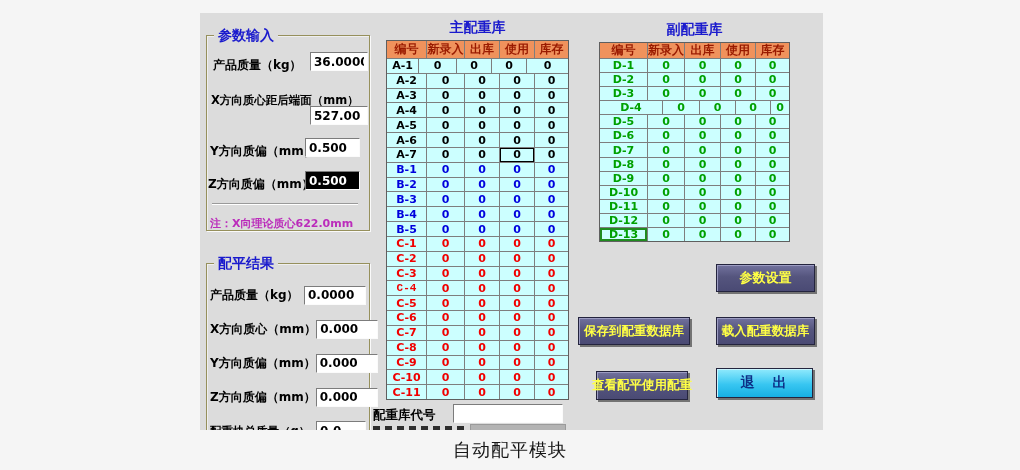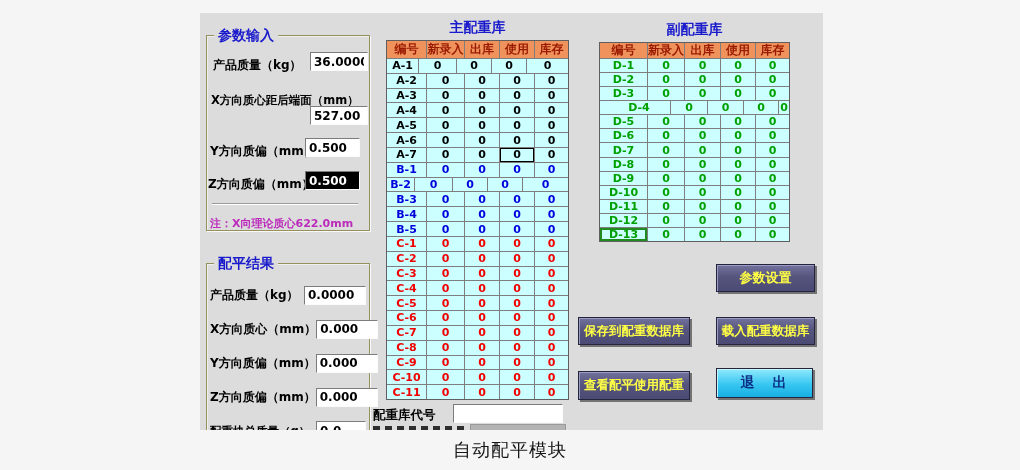--- a/index.html
+++ b/index.html
@@ -176,21 +176,21 @@
           <div class="g-cell" style="flex: 1 1 0%; color: rgb(0, 0, 0);">0</div>
         </div>
         <div class="g-row">
           <div class="g-cell" style="flex: 0 0 auto; width: 40px; color: rgb(0, 0, 221);">B-1</div>
           <div class="g-cell" style="flex: 0 0 auto; width: 38px; color: rgb(0, 0, 221);">0</div>
           <div class="g-cell" style="flex: 0 0 auto; width: 35px; color: rgb(0, 0, 221);">0</div>
           <div class="g-cell" style="flex: 0 0 auto; width: 35px; color: rgb(0, 0, 221);">0</div>
           <div class="g-cell" style="flex: 1 1 0%; color: rgb(0, 0, 221);">0</div>
         </div>
         <div class="g-row">
-          <div class="g-cell" style="flex: 0 0 auto; width: 28px; color: rgb(0, 0, 221);">B-2</div>
+          <div class="g-cell" style="flex: 0 0 auto; width: 40px; color: rgb(0, 0, 221);">B-2</div>
           <div class="g-cell" style="flex: 0 0 auto; width: 38px; color: rgb(0, 0, 221);">0</div>
           <div class="g-cell" style="flex: 0 0 auto; width: 35px; color: rgb(0, 0, 221);">0</div>
           <div class="g-cell" style="flex: 0 0 auto; width: 35px; color: rgb(0, 0, 221);">0</div>
           <div class="g-cell" style="flex: 1 1 0%; color: rgb(0, 0, 221);">0</div>
         </div>
         <div class="g-row">
           <div class="g-cell" style="flex: 0 0 auto; width: 40px; color: rgb(0, 0, 221);">B-3</div>
           <div class="g-cell" style="flex: 0 0 auto; width: 38px; color: rgb(0, 0, 221);">0</div>
           <div class="g-cell" style="flex: 0 0 auto; width: 35px; color: rgb(0, 0, 221);">0</div>
           <div class="g-cell" style="flex: 0 0 auto; width: 35px; color: rgb(0, 0, 221);">0</div>
@@ -225,21 +225,21 @@
           <div class="g-cell" style="flex: 1 1 0%; color: rgb(240, 0, 0);">0</div>
         </div>
         <div class="g-row">
           <div class="g-cell" style="flex: 0 0 auto; width: 40px; color: rgb(240, 0, 0);">C-3</div>
           <div class="g-cell" style="flex: 0 0 auto; width: 38px; color: rgb(240, 0, 0);">0</div>
           <div class="g-cell" style="flex: 0 0 auto; width: 35px; color: rgb(240, 0, 0);">0</div>
           <div class="g-cell" style="flex: 0 0 auto; width: 35px; color: rgb(240, 0, 0);">0</div>
           <div class="g-cell" style="flex: 1 1 0%; color: rgb(240, 0, 0);">0</div>
         </div>
         <div class="g-row">
-          <div class="g-cell" style="flex: 0 0 auto; width: 40px; color: rgb(240, 0, 0);">C-4</div>
+          <div class="g-cell" style="flex: 0 0 auto; width: 40px; color: rgb(240, 0, 0); font-family: Liberation Mono, monospace;">C-4</div>
           <div class="g-cell" style="flex: 0 0 auto; width: 38px; color: rgb(240, 0, 0);">0</div>
           <div class="g-cell" style="flex: 0 0 auto; width: 35px; color: rgb(240, 0, 0);">0</div>
           <div class="g-cell" style="flex: 0 0 auto; width: 35px; color: rgb(240, 0, 0);">0</div>
           <div class="g-cell" style="flex: 1 1 0%; color: rgb(240, 0, 0);">0</div>
         </div>
         <div class="g-row">
           <div class="g-cell" style="flex: 0 0 auto; width: 40px; color: rgb(240, 0, 0);">C-5</div>
           <div class="g-cell" style="flex: 0 0 auto; width: 38px; color: rgb(240, 0, 0);">0</div>
           <div class="g-cell" style="flex: 0 0 auto; width: 35px; color: rgb(240, 0, 0);">0</div>
           <div class="g-cell" style="flex: 0 0 auto; width: 35px; color: rgb(240, 0, 0);">0</div>
@@ -313,21 +313,21 @@
           <div class="g-cell" style="flex: 1 1 0%; color: rgb(0, 160, 0);">0</div>
         </div>
         <div class="g-row">
           <div class="g-cell" style="flex: 0 0 auto; width: 48px; color: rgb(0, 160, 0);">D-3</div>
           <div class="g-cell" style="flex: 0 0 auto; width: 37px; color: rgb(0, 160, 0);">0</div>
           <div class="g-cell" style="flex: 0 0 auto; width: 36px; color: rgb(0, 160, 0);">0</div>
           <div class="g-cell" style="flex: 0 0 auto; width: 35px; color: rgb(0, 160, 0);">0</div>
           <div class="g-cell" style="flex: 1 1 0%; color: rgb(0, 160, 0);">0</div>
         </div>
         <div class="g-row">
-          <div class="g-cell" style="flex: 0 0 auto; width: 63px; color: rgb(0, 160, 0); margin-left: 8px;">D-4</div>
+          <div class="g-cell" style="flex: 0 0 auto; width: 63px; color: rgb(0, 160, 0);">D-4</div>
           <div class="g-cell" style="flex: 0 0 auto; width: 37px; color: rgb(0, 160, 0);">0</div>
           <div class="g-cell" style="flex: 0 0 auto; width: 36px; color: rgb(0, 160, 0);">0</div>
           <div class="g-cell" style="flex: 0 0 auto; width: 35px; color: rgb(0, 160, 0);">0</div>
           <div class="g-cell" style="flex: 1 1 0%; color: rgb(0, 160, 0);">0</div>
         </div>
         <div class="g-row">
           <div class="g-cell" style="flex: 0 0 auto; width: 48px; color: rgb(0, 160, 0);">D-5</div>
           <div class="g-cell" style="flex: 0 0 auto; width: 37px; color: rgb(0, 160, 0);">0</div>
           <div class="g-cell" style="flex: 0 0 auto; width: 36px; color: rgb(0, 160, 0);">0</div>
           <div class="g-cell" style="flex: 0 0 auto; width: 35px; color: rgb(0, 160, 0);">0</div>
@@ -387,21 +387,21 @@
           <div class="g-cell" style="flex: 0 0 auto; width: 37px; color: rgb(0, 160, 0);">0</div>
           <div class="g-cell" style="flex: 0 0 auto; width: 36px; color: rgb(0, 160, 0);">0</div>
           <div class="g-cell" style="flex: 0 0 auto; width: 35px; color: rgb(0, 160, 0);">0</div>
           <div class="g-cell" style="flex: 1 1 0%; color: rgb(0, 160, 0);">0</div>
         </div>
       </div>
 
     <div class="btn" style="left:516px;top:251px;width:99px;height:28px;">参数设置</div>
     <div class="btn" style="left:378px;top:304px;width:112px;height:28px;font-size:12.5px;">保存到配重数据库</div>
     <div class="btn" style="left:516px;top:304px;width:99px;height:28px;font-size:12.5px;">载入配重数据库</div>
-    <div class="btn" style="left:378px;top:358px;width:112px;height:29px;font-size:12.5px;">查看配平使用配重</div>
+    <div class="btn" style="left:396px;top:358px;width:92px;height:29px;font-size:12.5px;">查看配平使用配重</div>
     <div class="btn exit" style="left:516px;top:355px;width:97px;height:30px;font-size:14px;">退　出</div>
 
     <div class="lbl" style="left:173px;top:394px;font-size:12.5px;">配重库代号</div>
     <input class="win-in" style="left: 253px; top: 391px; width: 110px; height: 19px;" value="">
 
     <div class="cut-text" style="left:173px;top:413px;width:92px;"></div>
     <div class="cut-bar" style="left:270px;top:411px;width:96px;height:6px;"></div>
   </div>
 
   <div class="caption">自动配平模块</div>

